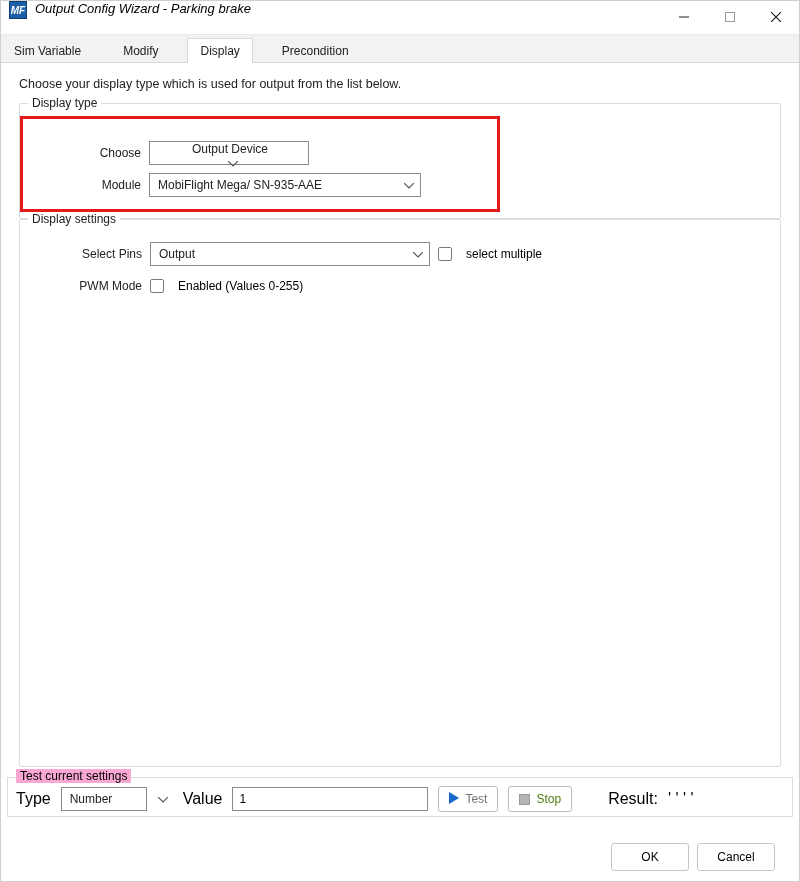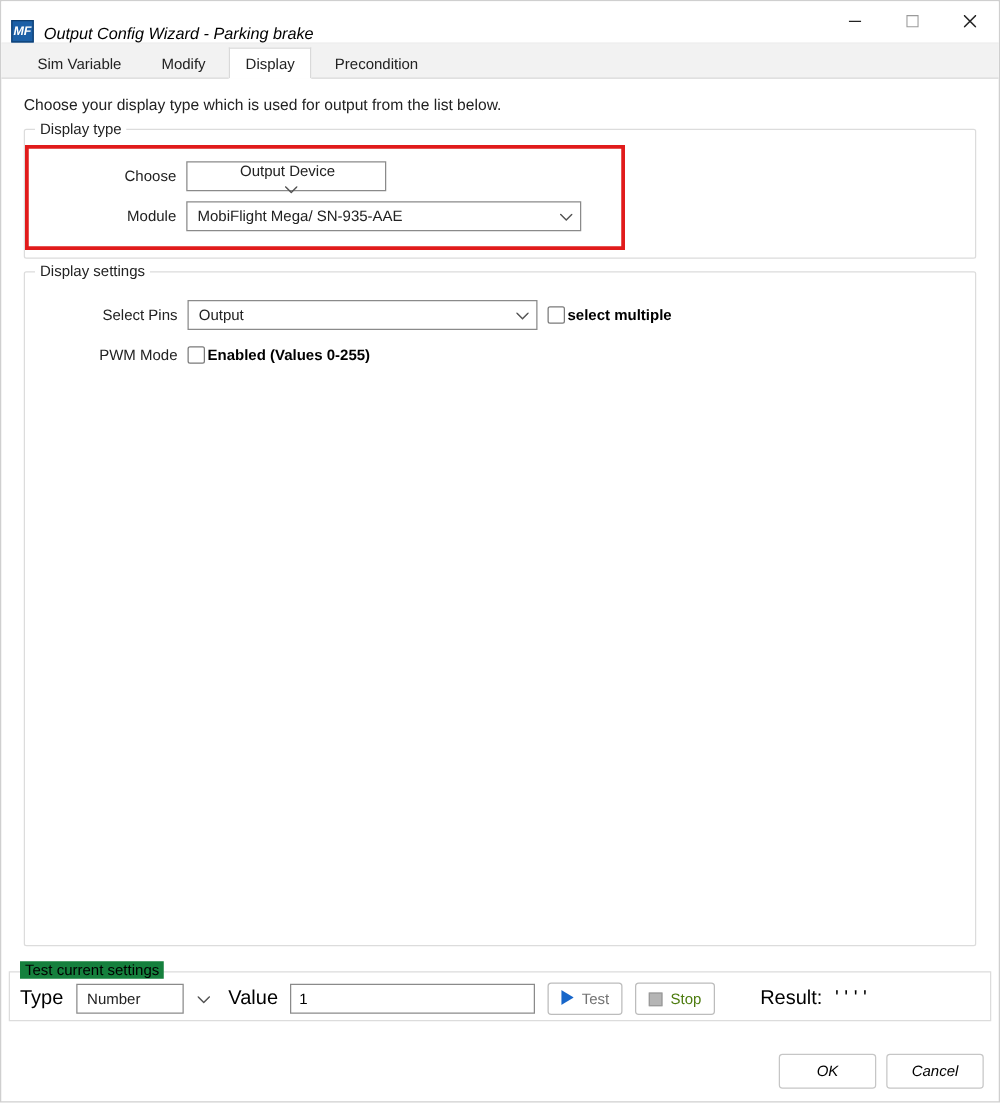--- a/index.html
+++ b/index.html
@@ -12,21 +12,21 @@
     width: 800px;
     height: 882px;
     overflow: hidden;
     border: 1px solid #cfcfcf;
     position: relative;
   }
   
   .titlebar {
     height: 34px;
     display: flex;
-    align-items: flex-end;
+    align-items: flex-start;
     padding: 0 0 0 8px;
     border-bottom: 1px solid #e9e9e9;
     background: #ffffff;
     font-size: 13px;
   }
   .titlebar .app-icon {
     width: 18px; height: 18px;
     background: #1b5fa6;
     color: #fff;
     font-size: 10px;
@@ -45,25 +45,25 @@
     color: #222;
   }
   .win-btn svg { width: 10px; height: 10px; stroke: #222; stroke-width: 1; fill: none; }
   .win-btn.close svg { stroke-width: 1.2; }
   .win-btn.max { opacity: 0.45; }
 
   
   .tabstrip {
     display: flex;
     align-items: flex-end;
-    padding: 0 16px;
+    padding: 0 0;
     height: 28px;
     background: #f2f2f2;
     border-bottom: 1px solid #d9d9d9;
-    gap: 6px;
+    gap: 16px;
   }
   .tab {
     padding: 5px 12px 4px;
     font-size: 12px;
     color: #222;
     border: 1px solid transparent;
     border-bottom: none;
     cursor: default;
   }
   .tab.active {
@@ -85,21 +85,20 @@
     margin-bottom: 12px;
     color: #222;
   }
 
   
   .fieldset {
     border: 1px solid #dcdcdc;
     border-radius: 2px;
     position: relative;
     padding: 16px 10px 10px 10px;
-    margin-bottom: 10px;
   }
   .fieldset.flexfill { flex: 1 1 auto; }
   .fieldset > .legend {
     position: absolute;
     top: -8px;
     left: 8px;
     background: #ffffff;
     padding: 0 4px;
     font-size: 12px;
     color: #222;
@@ -128,50 +127,49 @@
     padding: 0 6px 0 8px;
     font-size: 12px;
     color: #222;
   }
   .combo .chev { margin-left: 6px; }
   .combo .chev svg { width: 10px; height: 6px; }
 
   .highlight-box {
     position: relative;
     border: 3px solid #e11b1b;
-    padding: 4px 6px 6px 6px;
+    padding: 16px 6px 6px 6px;
     margin-left: -6px;
   }
 
   .checkbox {
     display: inline-flex;
     align-items: center;
-    gap: 2px;
+    gap: 14px;
     margin-left: 8px;
-    font-weight: bold;
   }
   .checkbox .box {
     width: 14px; height: 14px;
     border: 1px solid #7a7a7a;
     border-radius: 2px;
     background: #fff;
   }
 
   
   .test-fieldset {
     border: 1px solid #dcdcdc;
     border-top: 1px solid #dcdcdc;
     padding: 6px 8px 2px 8px;
     position: relative;
     margin: 0 0 6px 0;
   }
   .test-fieldset .legend {
     position: absolute;
     top: -9px; left: 8px;
-    background: #15803d;
+    background: #f9a8d4;
     padding: 0 4px;
     font-size: 12px;
   }
   .test-row {
     display: flex;
     align-items: center;
     gap: 10px;
     height: 30px;
   }
   .test-row .lbl-inline { font-size: 16px; }
@@ -200,22 +198,22 @@
   .btn .ico-play svg { width: 10px; height: 12px; }
   .btn .ico-stop {
     width: 11px; height: 11px;
     background: #b5b5b5;
     border: 1px solid #9a9a9a;
   }
 
   
   .dialog-buttons {
     position: absolute;
-    bottom: 10px; right: 12px;
-    display: flex; gap: 8px; font-style: italic;
+    bottom: 10px; right: 24px;
+    display: flex; gap: 8px;
   }
   .dlg-btn {
     width: 78px; height: 28px;
     border: 1px solid #c6c6c6;
     border-radius: 3px;
     background: #ffffff;
     display: flex; align-items: center; justify-content: center;
     font-size: 12px;
   }
 </style>
@@ -263,21 +261,21 @@
         <div class="lbl">Choose</div>
         <div class="combo" style="width:160px;flex-direction:column;">
           <span>Output Device</span>
           <span class="chev"><svg viewBox="0 0 10 6">
                 <polyline points="0,0 5,5 10,0" fill="none" stroke="#555" stroke-width="1.2"></polyline>
               </svg></span>
         </div>
       </div>
       <div class="form-row">
         <div class="lbl">Module</div>
-        <div class="combo" style="width:316px;text-align:right;">
+        <div class="combo" style="width:272px;text-align:right;">
           <span>MobiFlight Mega/ SN-935-AAE</span>
           <span class="chev"><svg viewBox="0 0 10 6">
                 <polyline points="0,0 5,5 10,0" fill="none" stroke="#555" stroke-width="1.2"></polyline>
               </svg></span>
         </div>
       </div>
     </div>
   </div>
 
   <div class="fieldset flexfill">

